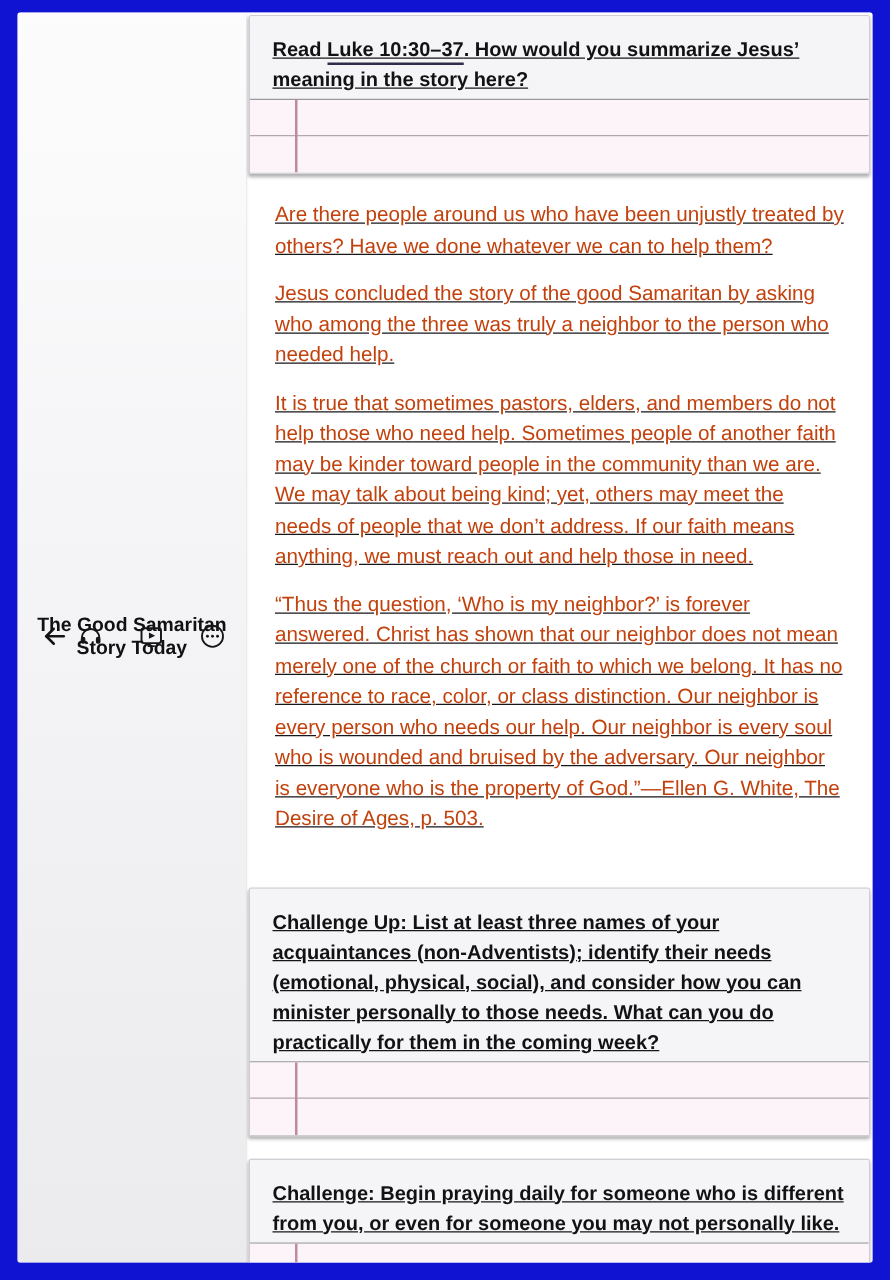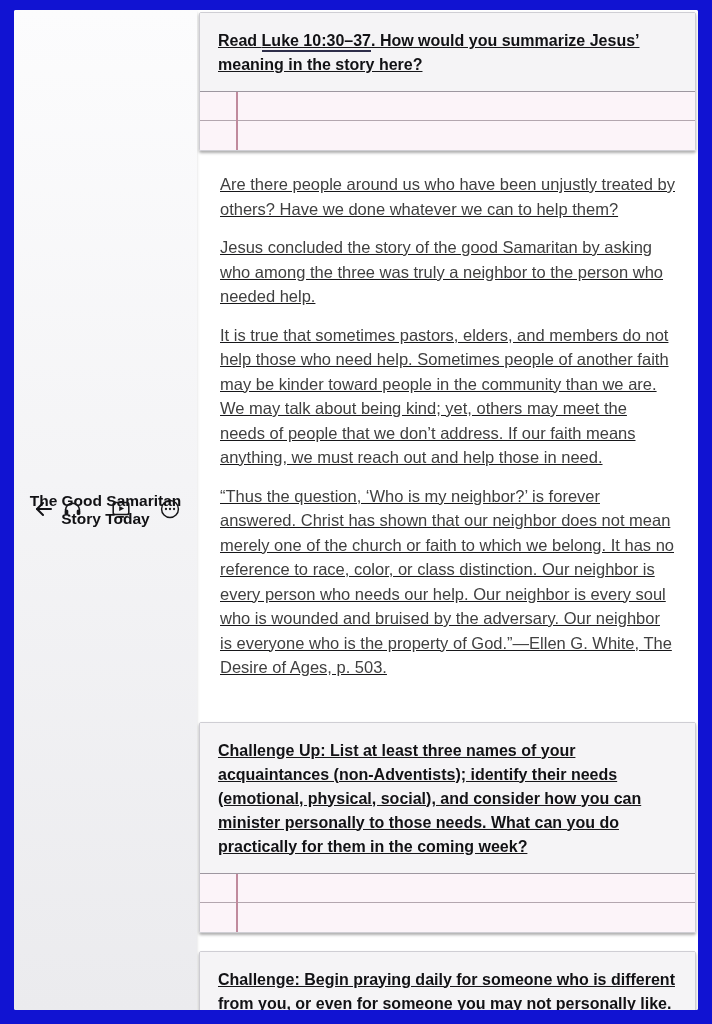--- a/index.html
+++ b/index.html
@@ -53,21 +53,21 @@
 
   .card {
     margin: 2px 2px 0;
     border: 1px solid #cfced4;
     border-radius: 2px;
     box-shadow: 0 2px 3px rgba(0,0,0,0.32);
     overflow: hidden;
   }
   .prompt {
     background: #f5f4f6;
-    padding: 16px 18px 14px;
+    padding: 16px 18px 2px;
     font-size: 16px; font-weight: bold; line-height: 24px;
     color: #121215;
     border-bottom: 1px solid #9d97a0;
   }
   .scripture-link {
     color: #121215;
     text-decoration: none;
     border-bottom: 2px solid #2e2e4a;
     padding-bottom: 1px;
     cursor: pointer;
@@ -79,21 +79,21 @@
   .answer-lines::before {
     content: "";
     position: absolute; left: 36px; top: 0; bottom: 0;
     width: 1.5px; background: #c08a9d;
   }
   .answer-line { height: 29px; border-bottom: 1px solid #b3a6af; cursor: text; }
   .answer-line:last-child { border-bottom: none; }
 
   .article {
     padding: 21px 23px 6px;
-    font-size: 16.5px; line-height: 24.5px; color: #404040;
+    font-size: 16.5px; line-height: 24.5px; color: #c2410c;
   }
   .article p { margin: 0 0 14px; }
 
   .challenge-card { margin-top: 18px; }
   .challenge-up-card { margin-top: 22px; }
 
   .section-divider {
     border: none;
     border-top: 1px solid #97979b;
     margin: 19px 0 9px;

